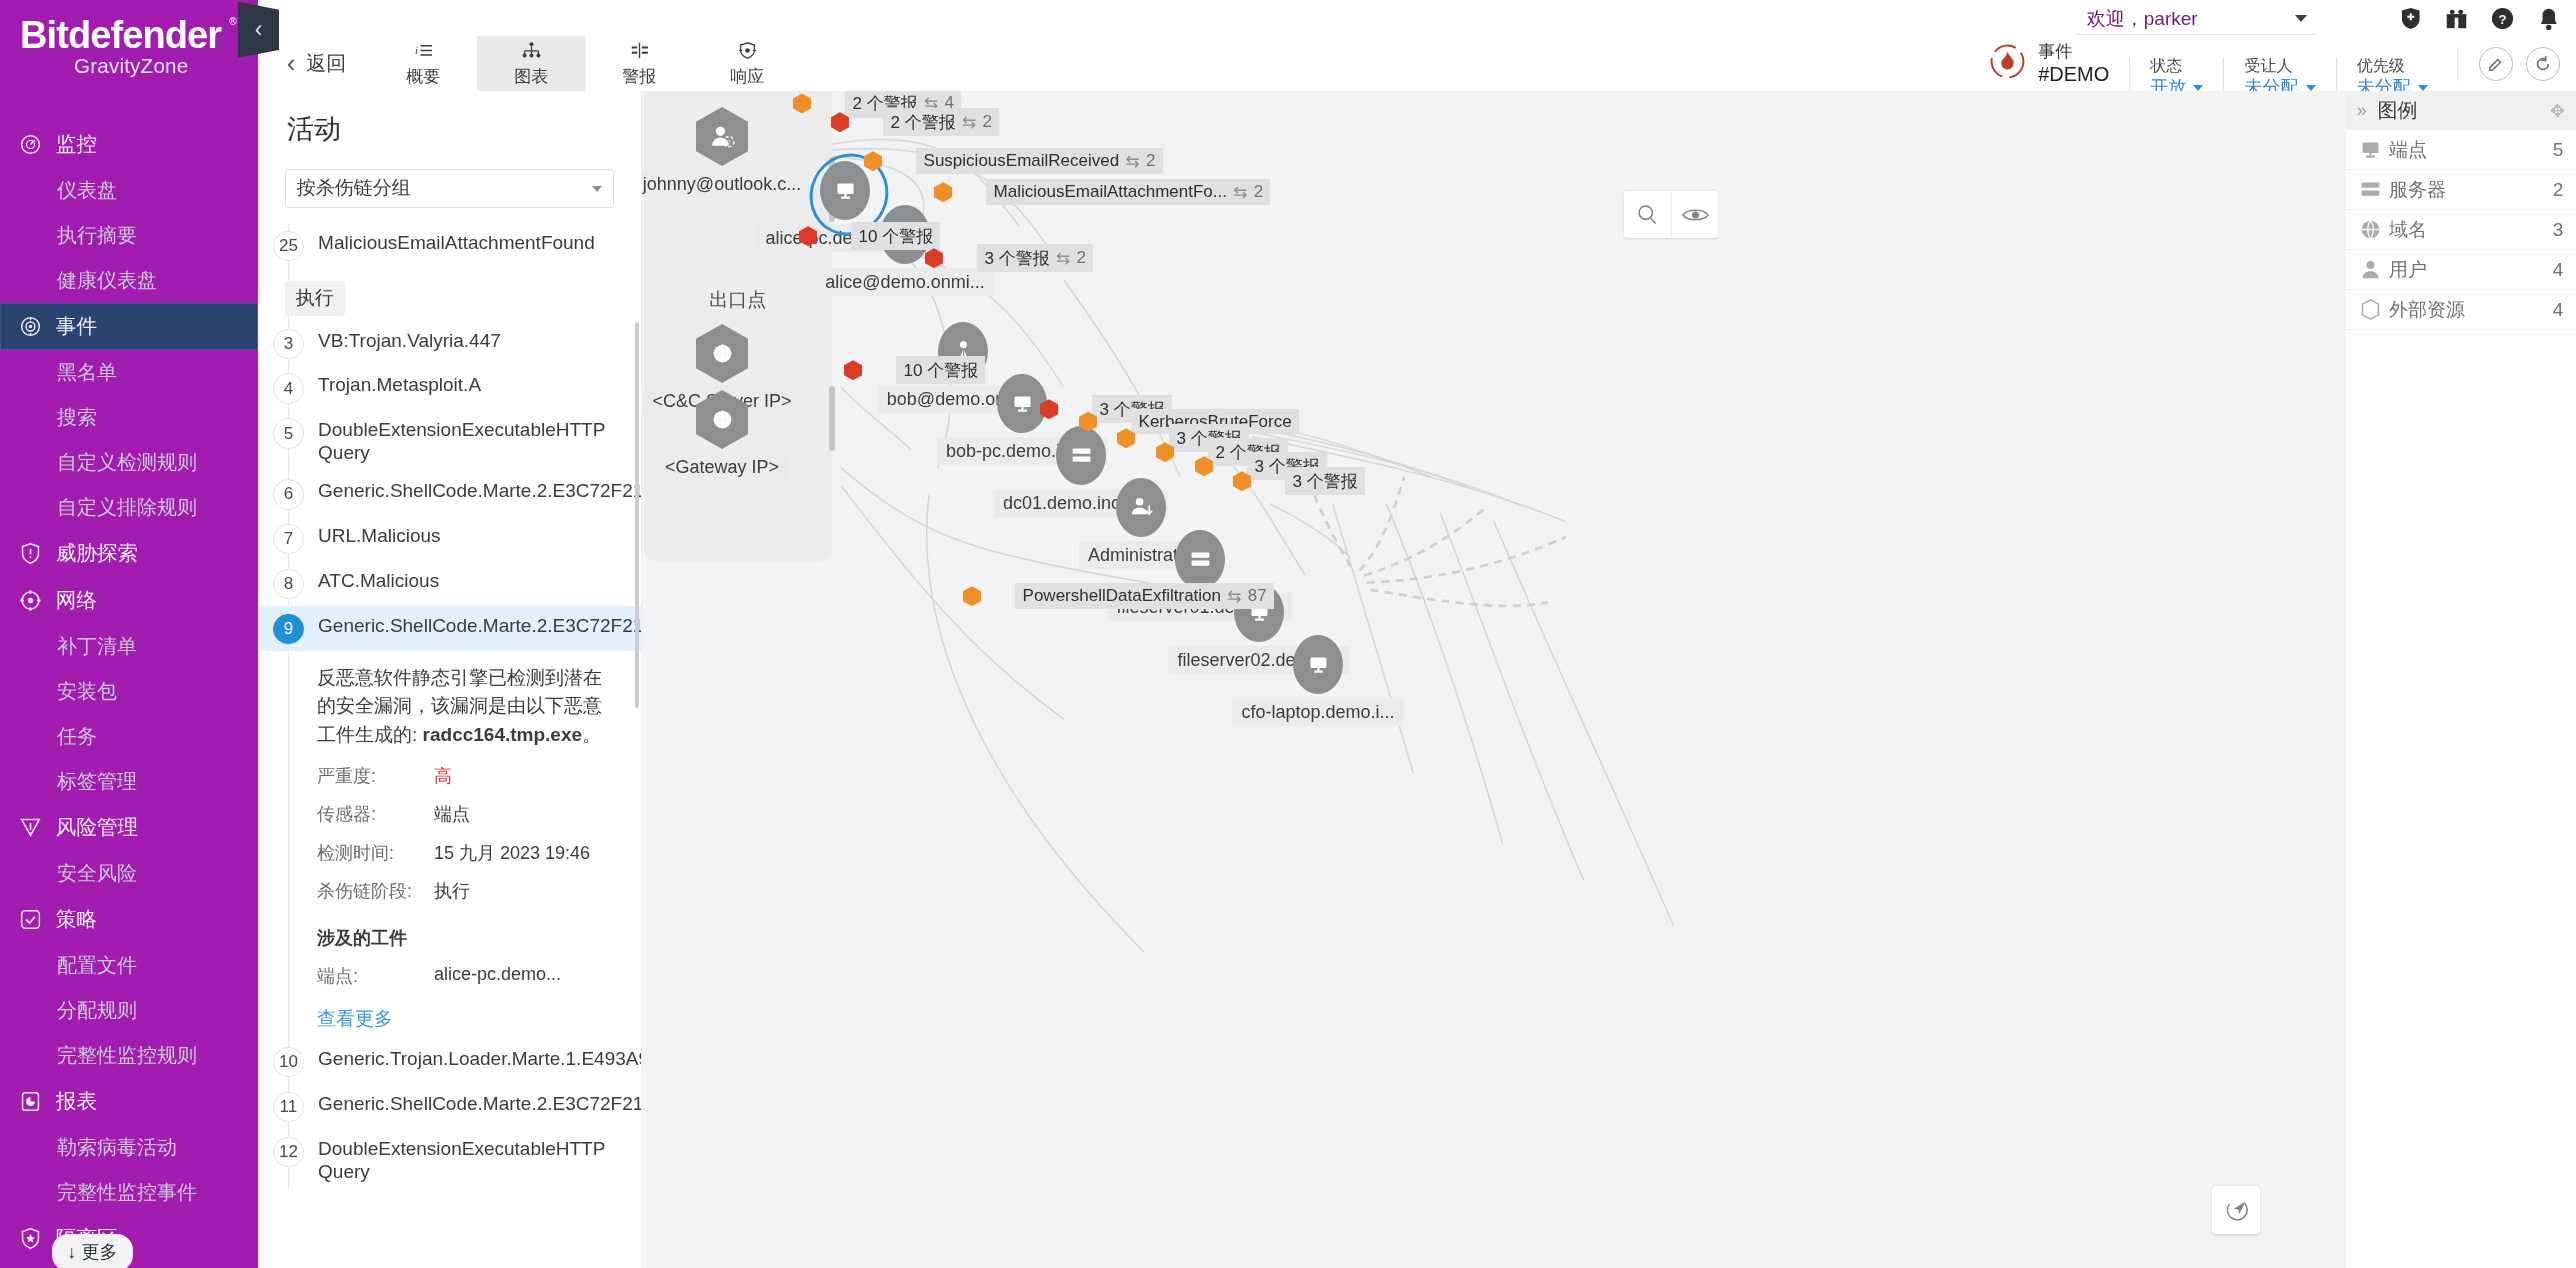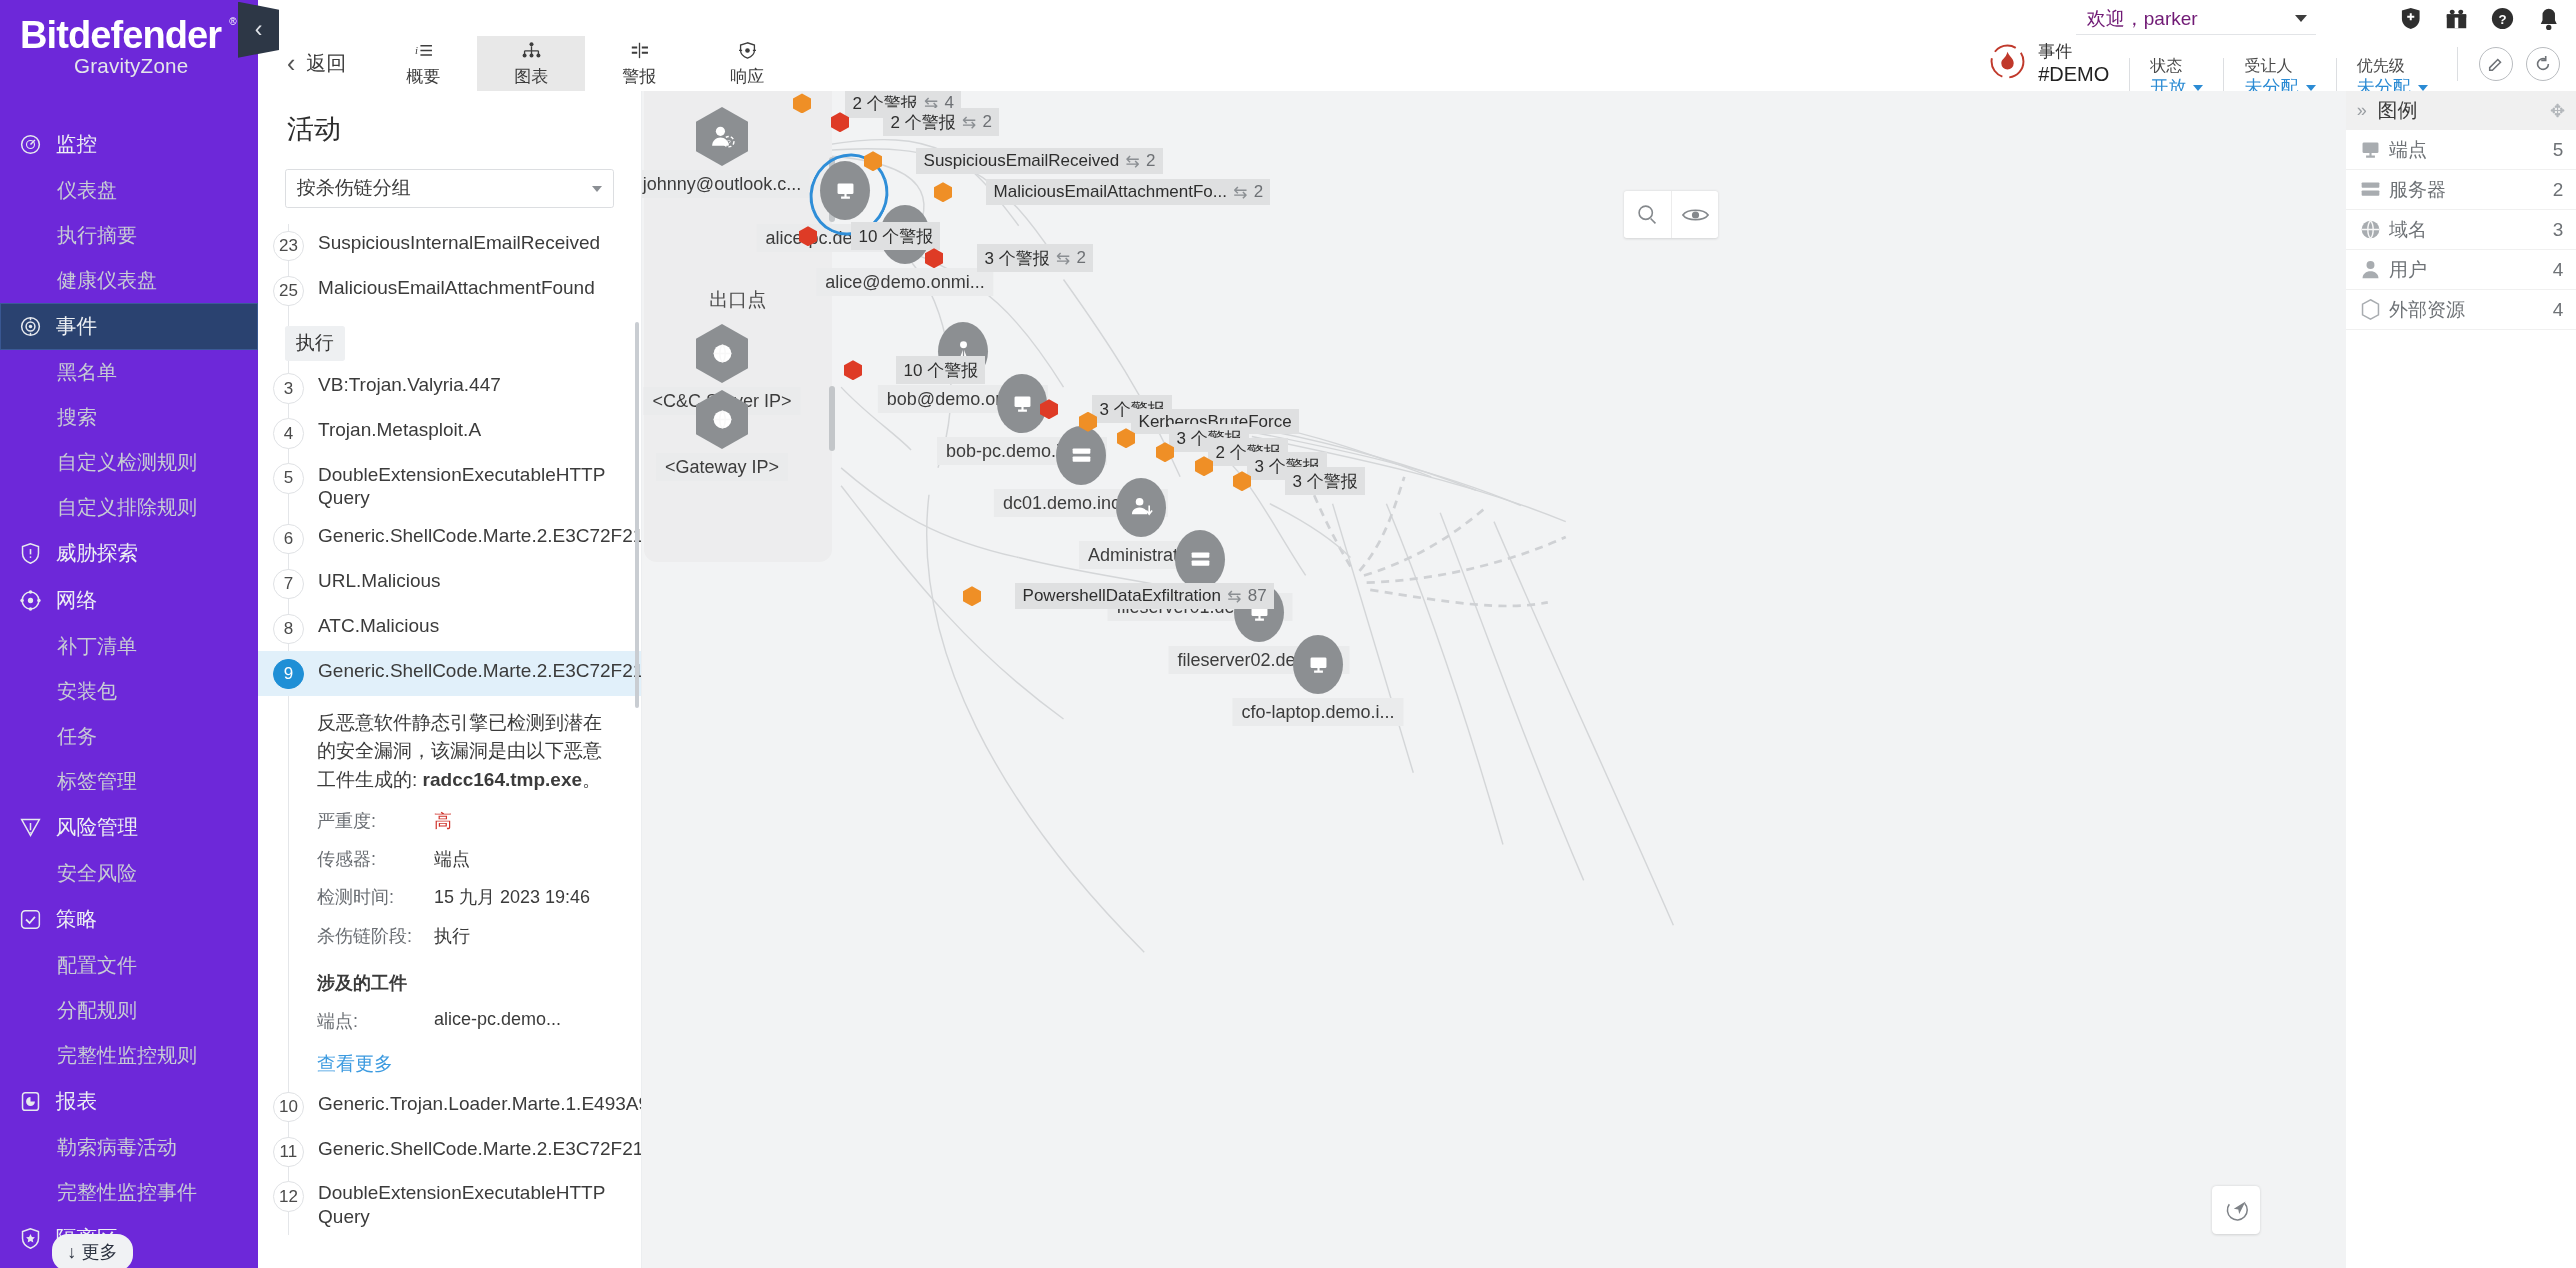--- a/index.html
+++ b/index.html
@@ -9,21 +9,21 @@
     background:#ffffff;
     color:#3a3a3a;
     font-size:20px;
     -webkit-font-smoothing:antialiased;
   }
   .app { position:relative; width:2576px; height:1268px; }
 
   
   .sidebar {
     position:absolute; left:0; top:0; width:258px; height:1268px;
-    background:#6d28d9; overflow:hidden;
+    background:#a21caf; overflow:hidden;
   }
   .brand { padding:14.4px 0 0 20px; }
   .brand-main { color:#fff; font-size:38px; font-weight:bold; letter-spacing:-0.9px; position:relative; display:inline-block; }
   .brand-main .reg { position:absolute; top:1.8px; right:-14.4px; font-size:10px; font-weight:normal; }
   .brand-sub { color:#e3e6ea; font-size:20.6px; margin-left:54px; margin-top:-3.6px; letter-spacing:0.2px;}
   .sb-collapse {
     position:absolute; left:238px; top:1.8px; width:41px; height:56px;
     background:#2d3746; border-radius:0 0 0 0;
     clip-path:polygon(0 0,100% 14%,100% 86%,0 100%);
     display:flex; align-items:center; justify-content:center;
@@ -509,23 +509,20 @@
     </div>
   </div>
 
   <div class="activity">
     <div class="act-title">活动</div>
     <div class="act-select">
       <span>按杀伤链分组</span>
       <span class="caret"></span>
     </div>
     <div class="timeline" id="timeline"><div class="tl-row">
-          <span class="tl-num">23</span>
-          <span class="tl-label">SuspiciousInternalEmailReceived</span>
-        </div><div class="tl-row">
           <span class="tl-num">25</span>
           <span class="tl-label">MaliciousEmailAttachmentFound</span>
         </div><div class="stage-chip">执行</div><div class="tl-row">
           <span class="tl-num">3</span>
           <span class="tl-label">VB:Trojan.Valyria.447</span>
         </div><div class="tl-row">
           <span class="tl-num">4</span>
           <span class="tl-label">Trojan.Metasploit.A</span>
         </div><div class="tl-row">
           <span class="tl-num">5</span>

